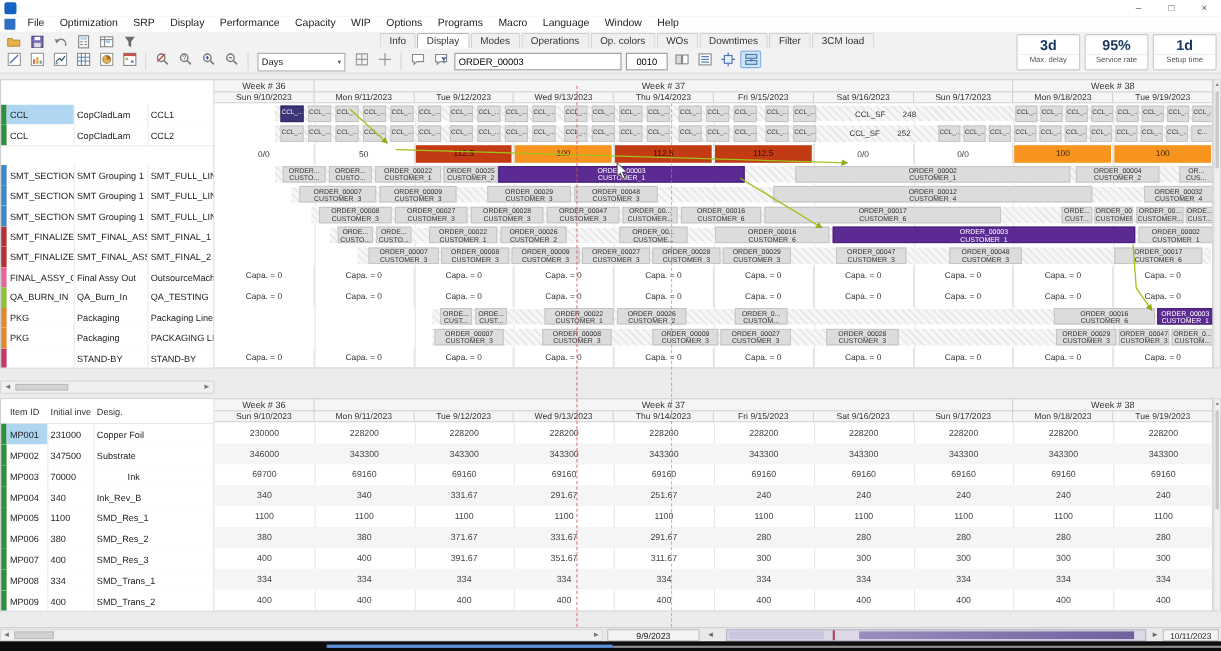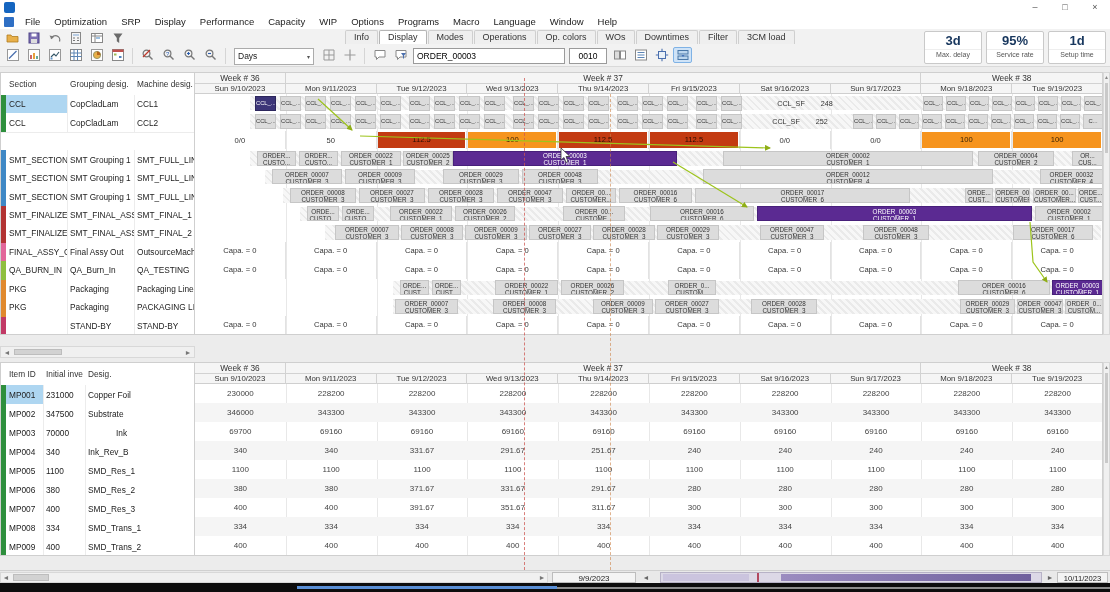--- a/index.html
+++ b/index.html
@@ -318,25 +318,20 @@
           <div class="l">Service rate</div>
         </div>
         <div class="stat">
           <div class="v">1d</div>
           <div class="l">Setup time</div>
         </div>
       </div>
   </div>
 
   <div id="machines" class="abs panel">
-    <div id="machines-header">
-        <div class="lcell" style="left: 5px; width: 61px; height: 22px;">Section</div>
-        <div class="lcell" style="left: 66px; width: 67px; height: 22px;">Grouping desig.</div>
-        <div class="lcell" style="left: 133px; width: 62px; height: 22px;">Machine desig.</div>
-      </div>
     <div id="machines-body" style="position:absolute;left:0;top:22px;right:0;bottom:0;overflow:hidden;">
         <div class="lrow" style="top: 0px; height: 18.46px;">
           <span class="strip" style="background: rgb(46, 143, 61);"></span>
           <div class="lcell sel" style="left: 5px; width: 61px;">CCL</div>
           <div class="lcell" style="left: 66px; width: 67px;">CopCladLam</div>
           <div class="lcell" style="left: 133px; width: 62px;">CCL1</div>
           <span class="vcol" style="left: 66px;"></span>
           <span class="vcol" style="left: 133px;"></span>
         </div>
         <div class="lrow" style="top: 18.46px; height: 18.46px;">

